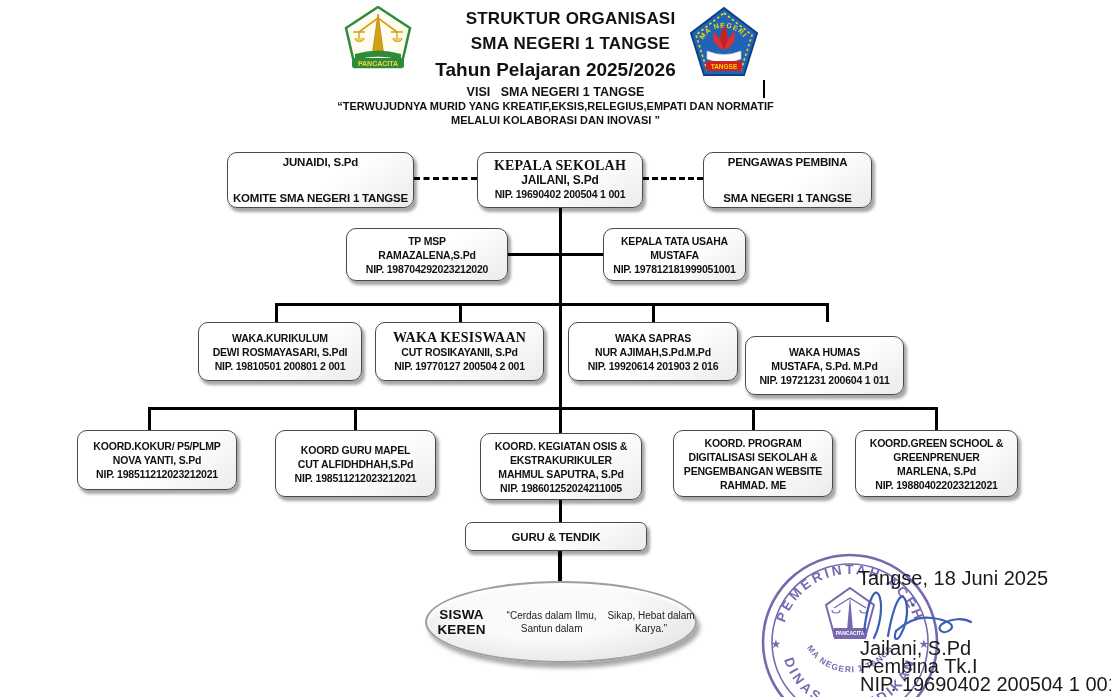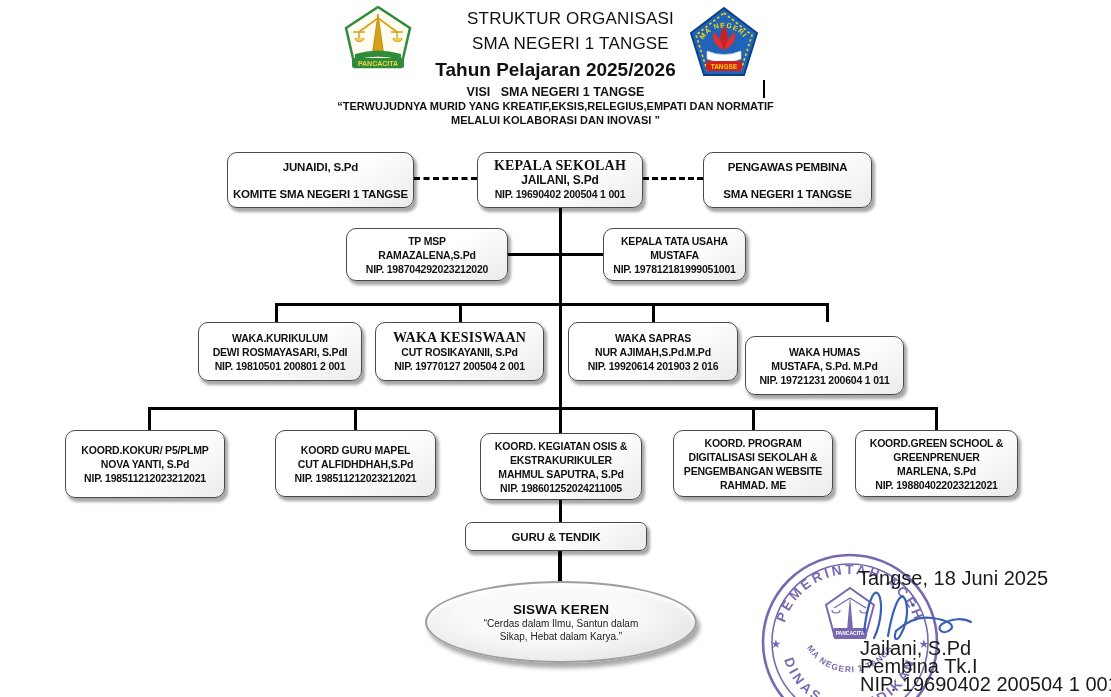--- a/index.html
+++ b/index.html
@@ -2,50 +2,50 @@
 <html><head>
 <meta charset="utf-8">
 <style>
   html,body{margin:0;padding:0;background:#fff;}
   #canvas{
     position:relative;width:1111px;height:697px;background:#ffffff;
     overflow:hidden;font-family:"Liberation Sans", sans-serif;color:#111;
   }
   
   .title-block{position:absolute;left:0;right:0;top:6px;text-align:center;}
-  .title-1,.title-2{font-size:17px;font-weight:normal;line-height:25px;letter-spacing:.2px;margin-left:30px;}
+  .title-1,.title-2{font-size:17px;font-weight:bold;line-height:25px;letter-spacing:.2px;margin-left:30px;}
   .title-3{font-size:19px;font-weight:bold;line-height:27px;}
   .visi-label{font-size:12.5px;font-weight:bold;margin-top:2px;}
   .visi-line{font-size:11px;font-weight:bold;line-height:14px;}
   
   .obox{
     position:absolute;box-sizing:border-box;
     background:linear-gradient(145deg,#ffffff 55%,#ebebeb 100%);
     border:1.4px solid #4a4a4a;border-radius:10px;
     box-shadow:2.5px 3.5px 3px rgba(0,0,0,0.35), inset 1px 1px 2px #fff;
     display:flex;flex-direction:column;justify-content:center;align-items:center;
     text-align:center;font-weight:bold;font-size:10.5px;line-height:14px;
     letter-spacing:-0.2px;padding:2px 4px;
   }
   .obox .serif{font-family:"Liberation Serif", serif;font-size:14px;letter-spacing:.2px;}
   .r1{font-size:11.5px;}
-  .gap2{gap:13px;}
+  .gap2{gap:13px;justify-content:space-between;}
   .kepala .n1{font-size:12px;}
   .kepala .n2{font-size:10.5px;}
   
   .vline,.hline{position:absolute;background:#000;}
   .dash{position:absolute;border-top:3px dashed #000;height:0;}
   
   .siswa-ellipse{
     position:absolute;left:425px;top:581px;width:272px;height:82px;
     border-radius:50%;box-sizing:border-box;
     background:radial-gradient(ellipse at 45% 35%, #fafafa 40%, #dcdcdc 100%);
     border:2px solid #9e9e9e;
     box-shadow:3px 5px 4px rgba(0,0,0,0.35), inset 0 3px 4px #ffffff;
-    display:flex;flex-direction:column;justify-content:center;align-items:center;text-align:center;
+    display:flex;flex-direction:row;justify-content:center;align-items:center;text-align:center;
   }
   .siswa-title{font-size:13.5px;font-weight:bold;letter-spacing:.2px;}
   .siswa-quote{font-size:10px;line-height:13px;color:#222;}
   
   .sig-text{position:absolute;font-size:20px;color:#1a1a1a;white-space:nowrap;}
   
   .cursor-bar{position:absolute;left:763px;top:80px;width:1.5px;height:18px;background:#000;}
   svg text{font-family:"Liberation Sans", sans-serif;}
 </style>
 </head>
@@ -152,21 +152,21 @@
     <div>WAKA SAPRAS</div>
     <div>NUR AJIMAH,S.Pd.M.Pd</div>
     <div>NIP. 19920614 201903 2 016</div>
   </div>
   <div class="obox" style="left:745px;top:336px;width:159px;height:59px">
     <div>WAKA HUMAS</div>
     <div>MUSTAFA, S.Pd. M.Pd</div>
     <div>NIP. 19721231 200604 1 011</div>
   </div>
 
-  <div class="obox" style="left:65px;top:430px;width:160px;height:68px">
+  <div class="obox" style="left:77px;top:430px;width:160px;height:60px">
     <div>KOORD.KOKUR/ P5/PLMP</div>
     <div>NOVA YANTI, S.Pd</div>
     <div>NIP. 198511212023212021</div>
   </div>
   <div class="obox" style="left:275px;top:430px;width:161px;height:67px">
     <div>KOORD GURU MAPEL</div>
     <div>CUT ALFIDHDHAH,S.Pd</div>
     <div>NIP. 198511212023212021</div>
   </div>
   <div class="obox" style="left:480px;top:433px;width:162px;height:67px">

